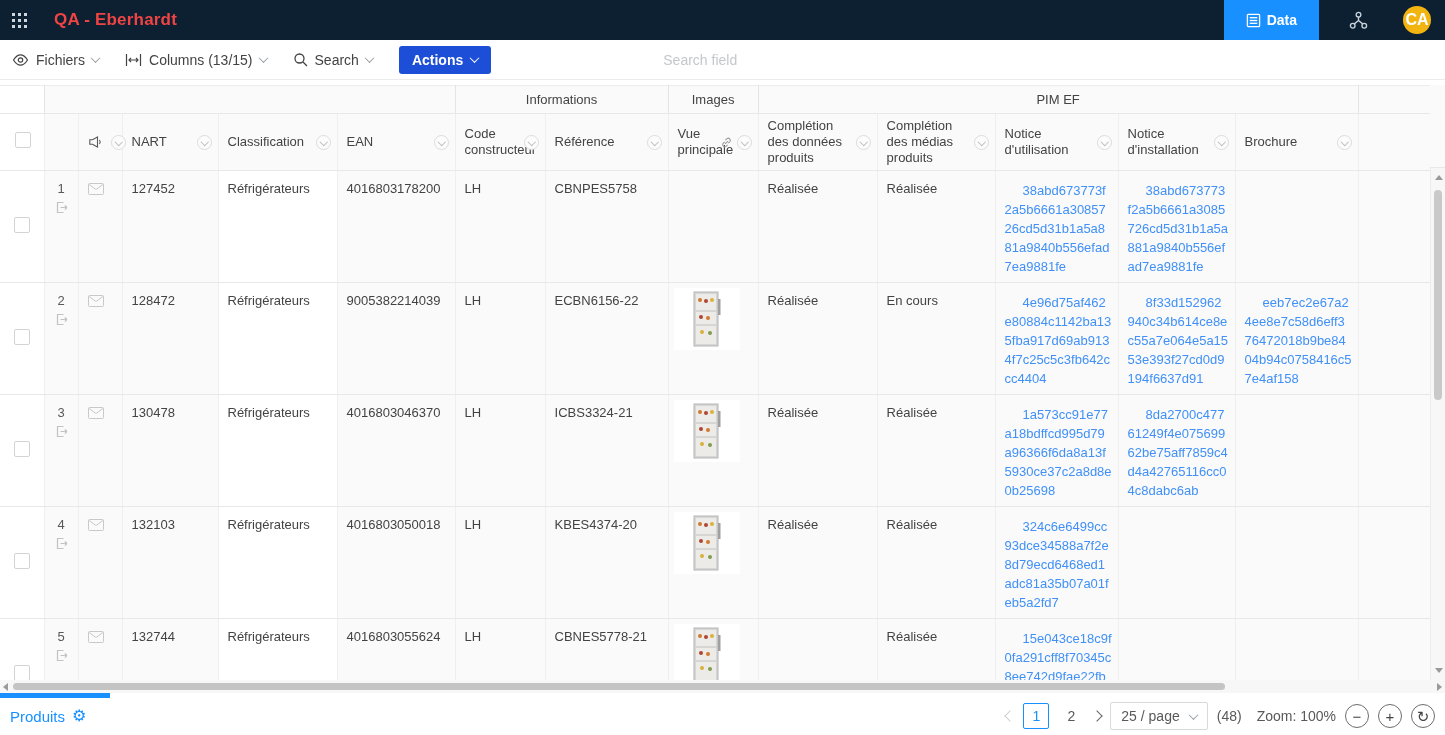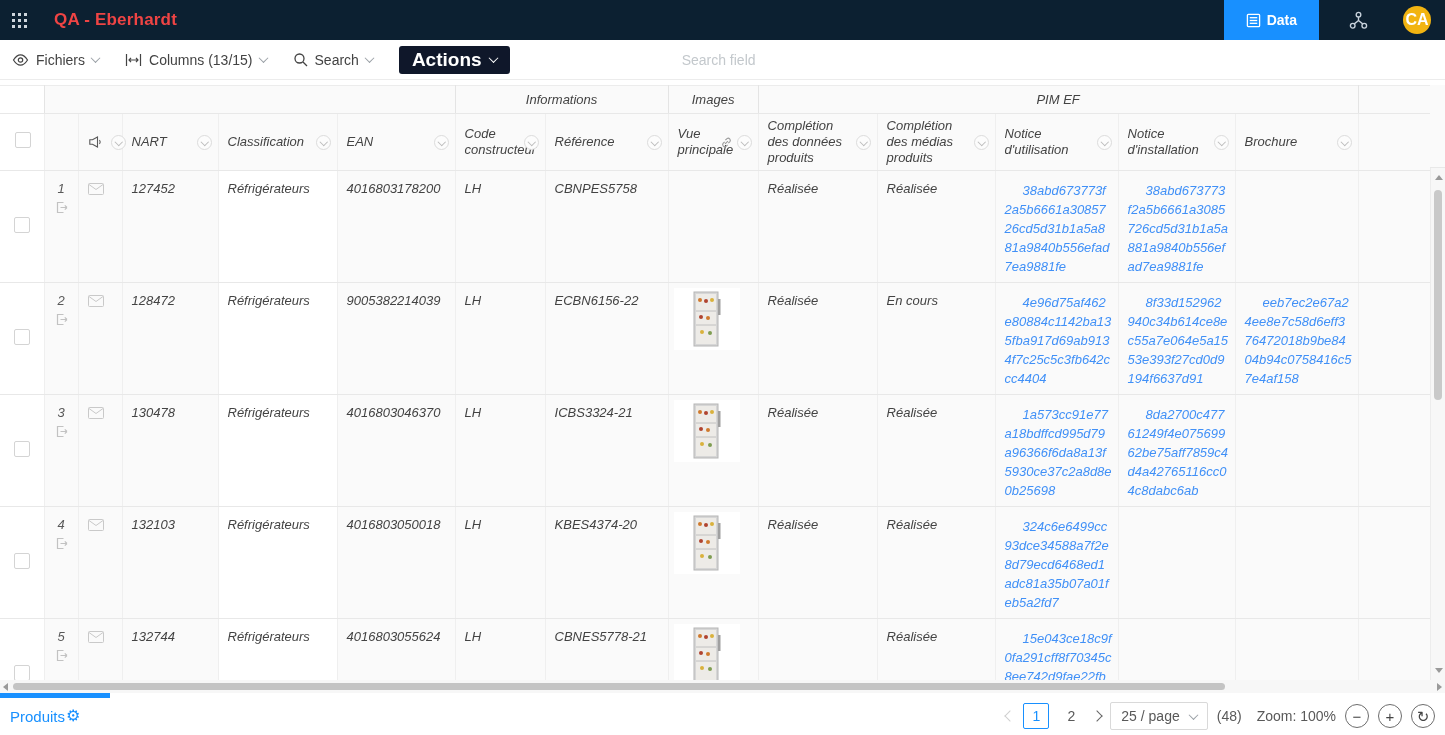--- a/index.html
+++ b/index.html
@@ -14,26 +14,26 @@
   .data-btn { height:40px; padding:0 22px; background:#1890ff; color:#fff; font-size:14px; font-weight:700; display:flex; align-items:center; gap:6px; cursor:pointer; }
   .share-btn { width:78px; height:40px; display:flex; align-items:center; justify-content:center; cursor:pointer; }
   .avatar { width:28px; height:28px; border-radius:50%; background:#f2b411; color:#fff; font-size:16px; font-weight:700; display:flex; align-items:center; justify-content:center; margin:0 14px 0 6px; cursor:pointer; }
 
   
   .toolbar { position:absolute; top:40px; left:0; width:100%; height:40px; background:#fff; border-bottom:1px solid #ececec; display:flex; align-items:center; padding:0 12px; gap:26px; }
   .tool-item { display:flex; align-items:center; gap:7px; font-size:14px; color:#434343; cursor:pointer; }
   .chev { width:7px; height:7px; border-right:1.4px solid #7a7a7a; border-bottom:1.4px solid #7a7a7a; transform:rotate(45deg) translate(-1px,-1px); display:inline-block; }
   .chev.white { border-color:#fff; }
   .chev.lite { border-color:#9aa0a6; }
-  .actions-btn { background:#0f172a; color:#fff; font-size:19px; font-weight:700; border-radius:3px; height:28px; padding:0 13px; display:flex; align-items:center; gap:8px; cursor:pointer; }
+  .actions-btn { background:#1d4ed8; color:#fff; font-size:14px; font-weight:700; border-radius:3px; height:28px; padding:0 13px; display:flex; align-items:center; gap:8px; cursor:pointer; }
   .search-field { border:none; outline:none; font-size:14px; color:#434343; width:220px; font-family:inherit;text-align:right; }
   .search-field::placeholder { color:#c3c8cc; }
 
   
-  .grid-wrap { position:absolute; top:85px; left:0; width:1430px; height:595px; overflow:hidden; background:#ef4444;font-style:italic; }
+  .grid-wrap { position:absolute; top:85px; left:0; width:1430px; height:595px; overflow:hidden; background:#ef4444; }
   table { border-collapse:collapse; table-layout:fixed; width:1430px; background:#fafafa; }
   col.white { background:#fff; }
   th,td { border-right:1px solid #efefef; border-bottom:1px solid #e8e8e8; font-size:13px; font-weight:400; text-align:left; vertical-align:top; }
   thead th { background:#fafafa; }
   tr.group-row th { height:28px; border-top:1px solid #ececec; border-right:none; text-align:center; vertical-align:middle; color:#434343; font-size:13px; }
   tr.group-row th.gb { border-right:1px solid #e4e4e4; }
   tr.group-row th.white-g { background:#fff; }
   tr.head-row th { height:54px; padding:4px 6px 4px 9px; vertical-align:middle; color:#434343; line-height:16px; }
   tr.head-row th.white-h { background:#fff; }
   .hcell { display:flex; align-items:center; gap:4px; }
@@ -61,21 +61,21 @@
   .arr.down { left:4px; bottom:7px; border-left:4px solid transparent; border-right:4px solid transparent; border-top:5px solid #9a9a9a; }
   .corner { position:absolute; right:0; top:85px; width:15px; height:83px; background:#fafafa; border-bottom:1px solid #e8e8e8; }
   .hscroll { position:absolute; left:0; top:680px; width:1445px; height:13px; background:#f7f7f7; }
   .hscroll .thumb { position:absolute; left:13px; top:3px; width:1212px; height:7px; background:#c4c4c4; border-radius:4px; cursor:pointer; }
   .arr.left { left:3px; top:3px; border-top:4px solid transparent; border-bottom:4px solid transparent; border-right:5px solid #9a9a9a; }
   .arr.right { right:3px; top:3px; border-top:4px solid transparent; border-bottom:4px solid transparent; border-left:5px solid #9a9a9a; }
 
   
   .footer { position:absolute; left:0; bottom:0; width:100%; height:42px; background:#fff; display:flex; align-items:center; padding:0 10px; }
   .tab-indicator { position:absolute; left:0; top:0; width:110px; height:5px; background:#1890ff; }
-  .produits-tab { display:flex; align-items:center; gap:1px; color:#1890ff; font-size:15px; cursor:pointer; margin-top:4px; }
+  .produits-tab { display:flex; align-items:center; gap:7px; color:#1890ff; font-size:15px; cursor:pointer; margin-top:4px; }
   .gear { font-size:16px; color:#1890ff; line-height:1; cursor:pointer; }
   .pager { margin-left:auto; display:flex; align-items:center; gap:9px; margin-top:4px; font-size:14px; color:#595959; }
   .pchev { width:8px; height:8px; display:inline-block; cursor:pointer; }
   .pchev.prev { border-left:1.6px solid #cfcfcf; border-bottom:1.6px solid #cfcfcf; transform:rotate(45deg); }
   .pchev.next { border-right:1.6px solid #666; border-top:1.6px solid #666; transform:rotate(45deg); }
   .page-num { min-width:26px; height:26px; display:flex; align-items:center; justify-content:center; border-radius:2px; cursor:pointer; }
   .page-num.active { border:1px solid #1890ff; color:#1890ff; background:#fff; }
   .page-size { height:28px; border:1px solid #d9d9d9; border-radius:2px; display:flex; align-items:center; gap:10px; padding:0 10px; cursor:pointer; background:#fff; }
   .zoom-label { margin-left:6px; }
   .circle-btn { width:24px; height:24px; border:1px solid #6d6d6d; border-radius:50%; display:flex; align-items:center; justify-content:center; font-size:15px; color:#444; cursor:pointer; background:#fff; line-height:1; }

